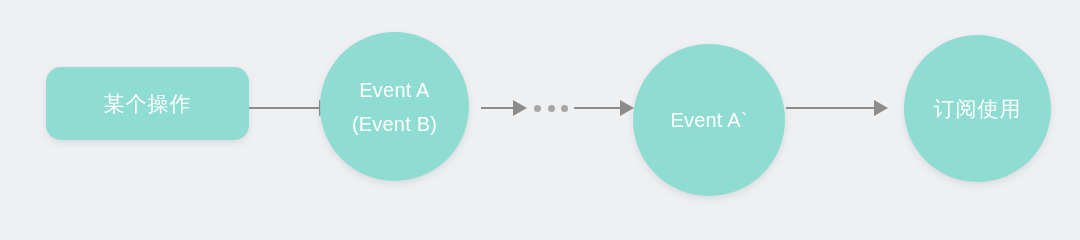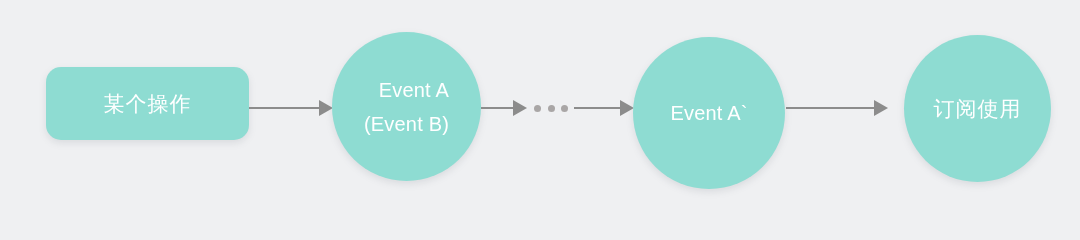--- a/index.html
+++ b/index.html
@@ -35,29 +35,28 @@
     left: 46px;
     top: 67px;
     width: 203px;
     height: 73px;
     border-radius: 15px;
   }
   .node-circle {
     border-radius: 50%;
   }
   .node-circle-a {
-    left: 332px;
+    left: 320px;
     top: 32px;
     width: 149px;
     height: 149px;
-    text-align: right;
   }
   .node-circle-b {
     left: 633px;
-    top: 37px;
+    top: 44px;
     width: 152px;
     height: 152px;
   }
   .node-circle-c {
     left: 904px;
     top: 35px;
     width: 147px;
     height: 147px;
   }
 

